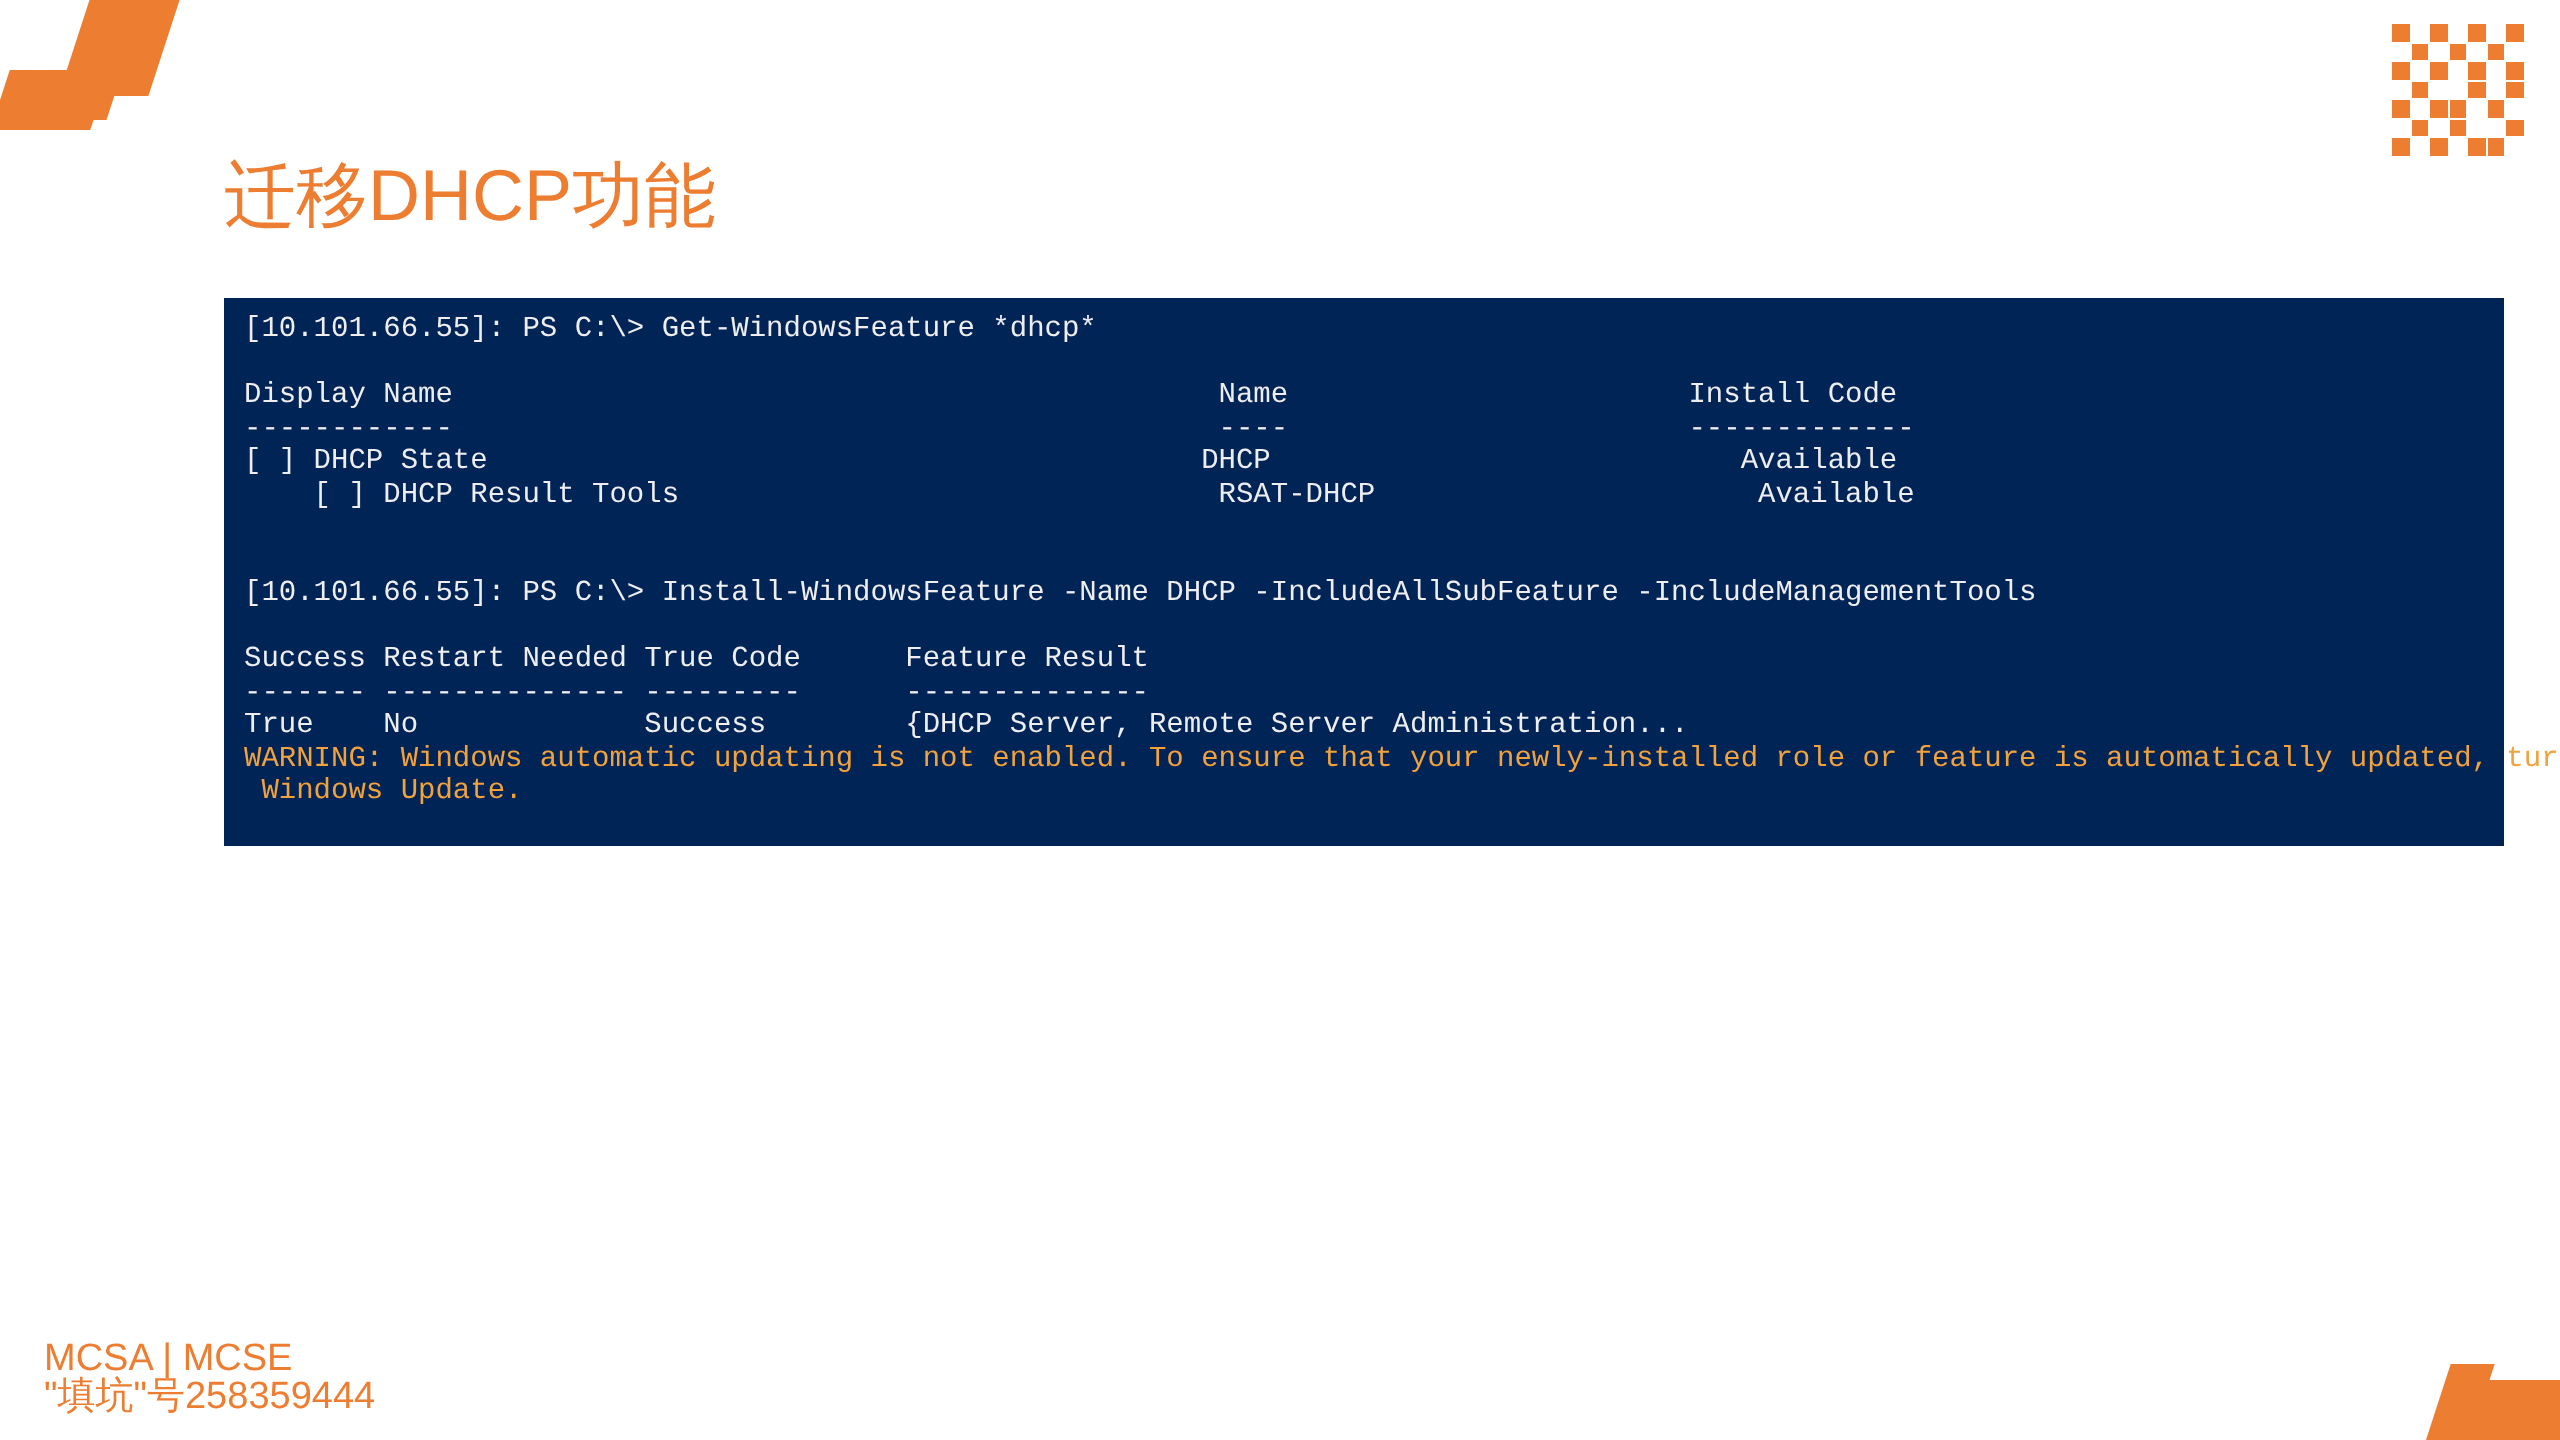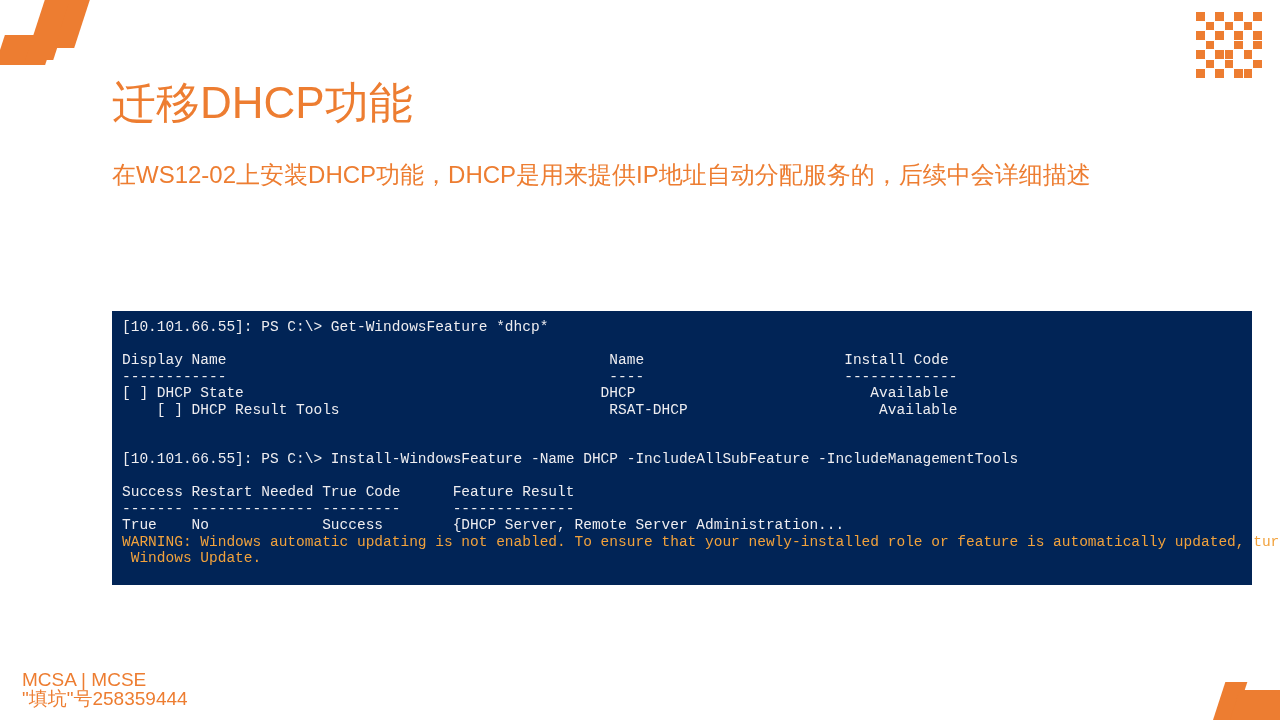--- a/index.html
+++ b/index.html
@@ -70,21 +70,21 @@
   }
   .qr-code .sq { background: #ed7d31; }
   .content {
     position: absolute;
     left: 112px;
     top: 74px;
     right: 40px;
   }
   .title {
     color: #ed7d31;
-    font-size: 44px;
+    font-size: 36px;
     font-weight: 400;
     margin-bottom: 26px;
   }
   .subtitle {
     color: #ed7d31;
     font-size: 24px;
     font-weight: 400;
     margin-bottom: 120px;
   }
   .section-head {
@@ -174,21 +174,20 @@
     <div></div>
     <div class="sq"></div>
     <div></div>
     <div class="sq"></div>
     <div class="sq"></div>
     <div></div>
 </div>
 
 <div class="content">
   <div class="title">迁移DHCP功能</div>
-  <div class="subtitle">在WS12-02上安装DHCP功能，DHCP是用来提供IP地址自动分配服务的，后续中会详细描述</div>
   <div class="terminal"><span>[10.101.66.55]: PS C:\&gt; Get-WindowsFeature *dhcp*</span>
 <span></span>
 <span>Display Name                                            Name                       Install Code</span>
 <span>------------                                            ----                       -------------</span>
 <span>[ ] DHCP State                                         DHCP                           Available</span>
 <span>    [ ] DHCP Result Tools                               RSAT-DHCP                      Available</span>
 <span></span>
 <span></span>
 <span>[10.101.66.55]: PS C:\&gt; Install-WindowsFeature -Name DHCP -IncludeAllSubFeature -IncludeManagementTools</span>
 <span></span>

